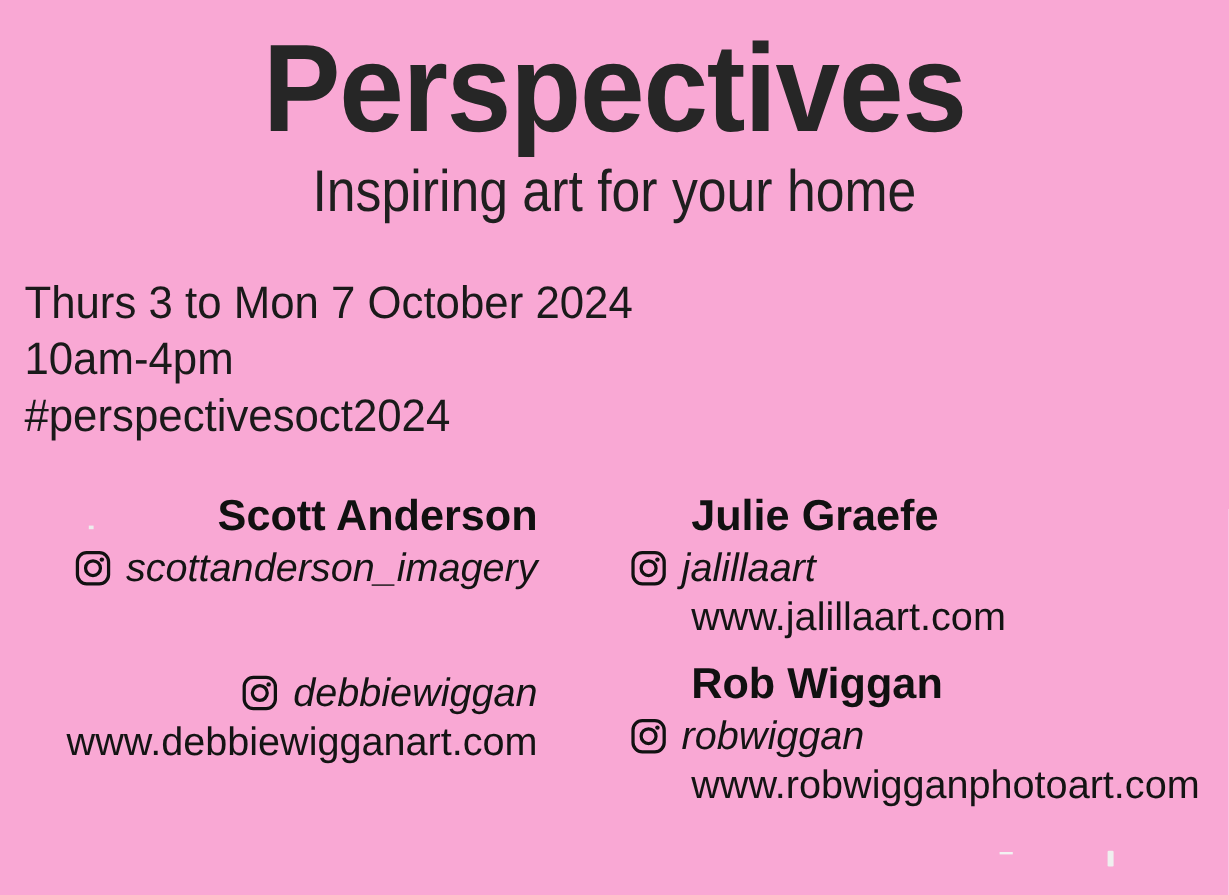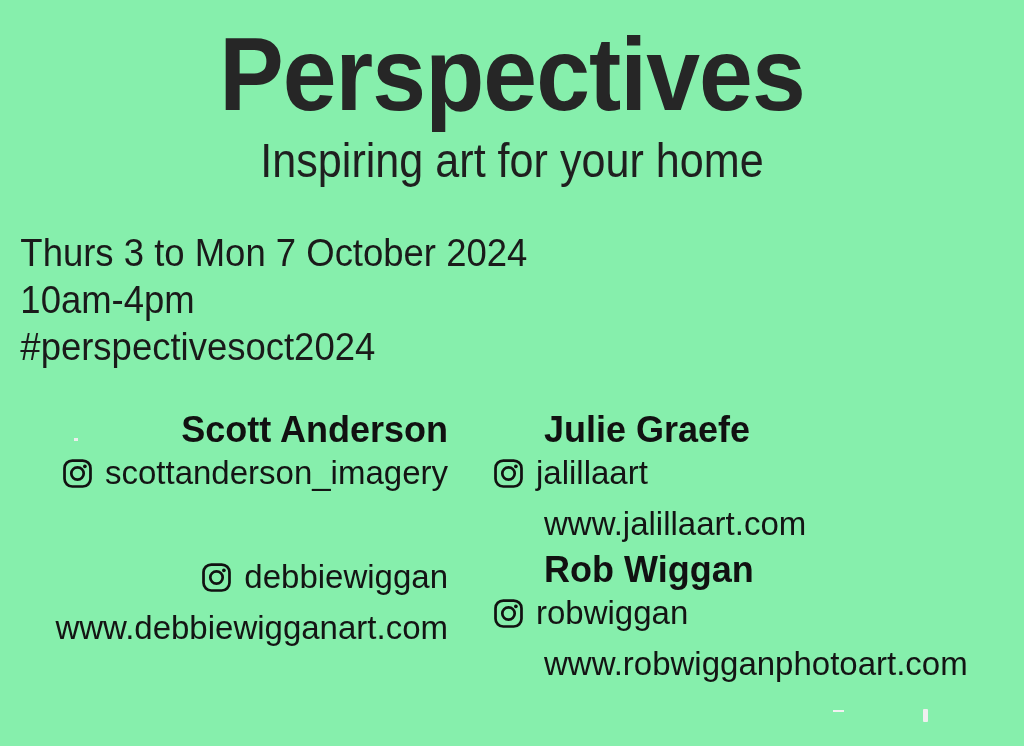--- a/index.html
+++ b/index.html
@@ -11,21 +11,21 @@
   body {
     font-family: "Liberation Sans", sans-serif;
     color: #1a1a1a;
     -webkit-font-smoothing: antialiased;
   }
 
   .flyer {
     position: relative;
     width: 1024px;
     height: 746px;
-    background: #86efac;
+    background: #f9a8d4;
     overflow: hidden;
   }
 
   
   .header {
     position: absolute;
     top: 22px;
     left: 0;
     width: 1024px;
     text-align: center;
@@ -83,21 +83,21 @@
     width: 1024px;
     height: 290px;
   }
 
   .artist-block {
     position: absolute;
     width: 440px;
   }
 
   .artist-block.col-left  { left: 8px; }
-  .artist-block.col-right { left: 493px; }
+  .artist-block.col-right { left: 525px; }
 
   .artist-block.row-top    { top: 0px; }
   .artist-block.row-bottom { top: 140px; }
 
   
   .col-left .artist-name {
     text-align: right;
     padding-right: 0px;
   }
   .col-left .artist-line {
@@ -129,20 +129,21 @@
     letter-spacing: 0px;
     white-space: nowrap;
   }
 
   .artist-line {
     display: flex;
     align-items: center;
     gap: 12px;
     margin-top: 5px;
     height: 40px;
+    font-style: italic;
   }
 
   .ig-icon {
     flex: 0 0 auto;
     width: 31px;
     height: 31px;
     display: block;
   }
 
   .artist-handle {
@@ -152,21 +153,21 @@
     color: #141414;
     white-space: nowrap;
   }
 
   .artist-web {
     font-family: "Liberation Sans", sans-serif;
     font-size: 33px;
     line-height: 40px;
     color: #141414;
     white-space: nowrap;
-    margin-top: 11px;
+    margin-top: 1px;
   }
 
   
   .speck {
     position: absolute;
     right: 96px;
     bottom: 24px;
     width: 5px;
     height: 13px;
     background: #efefef;

